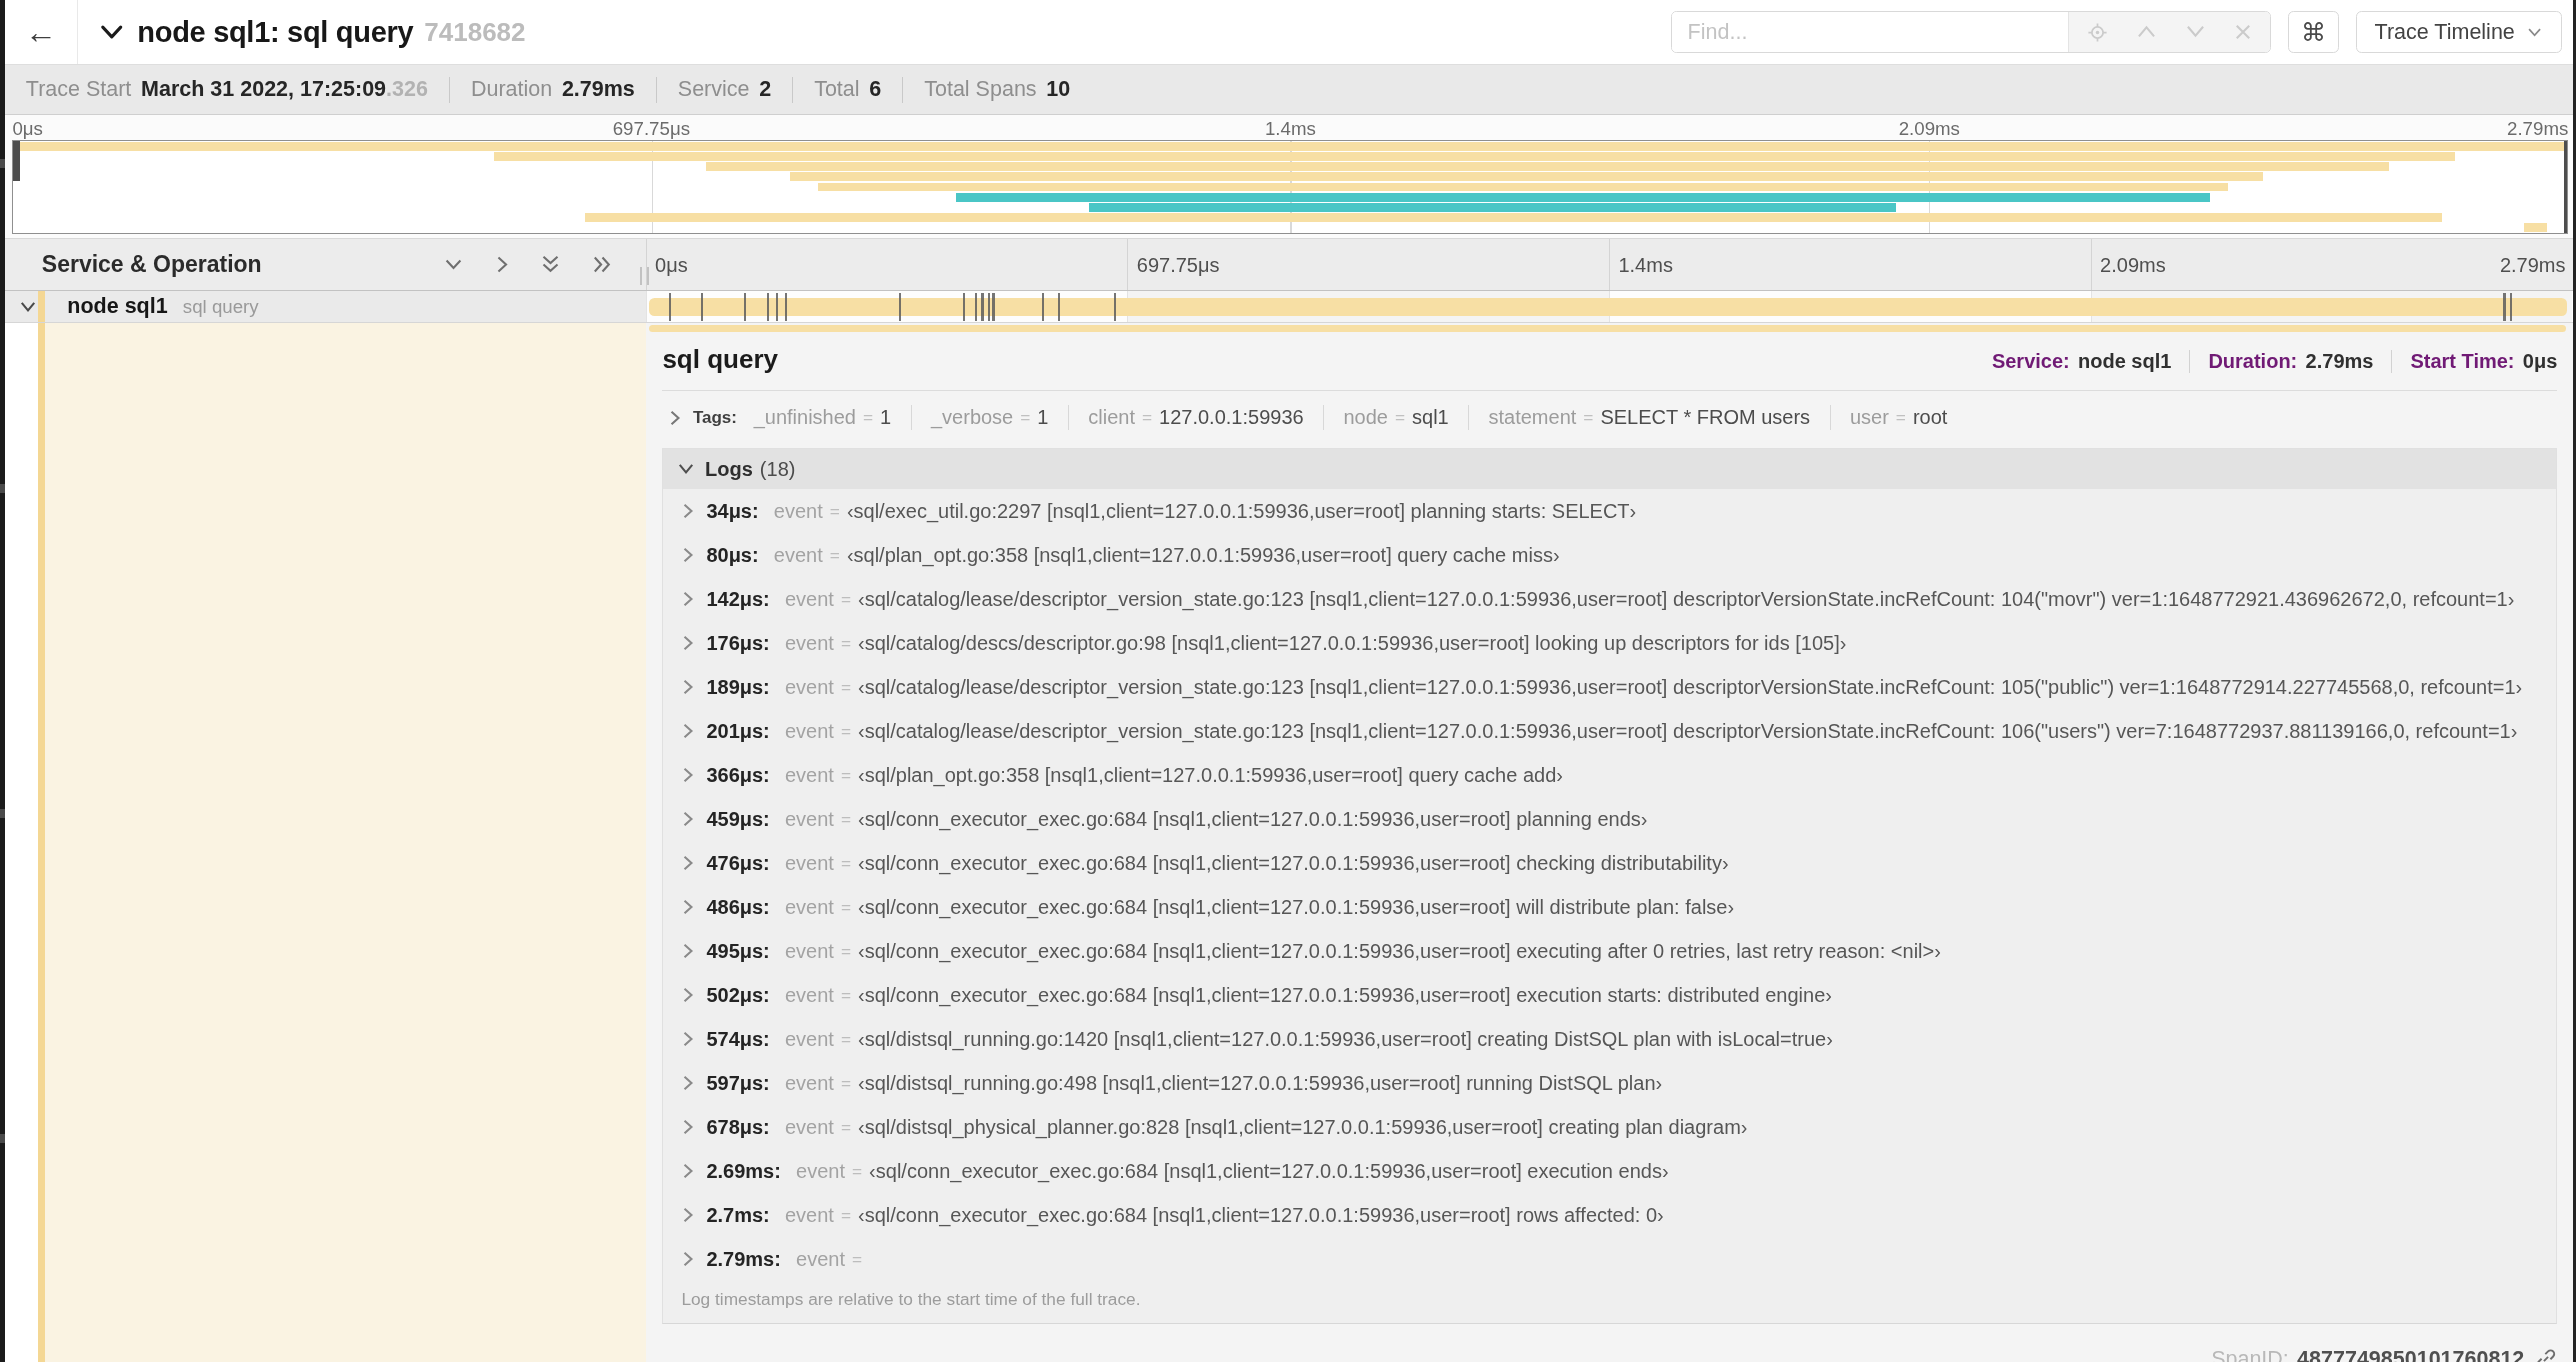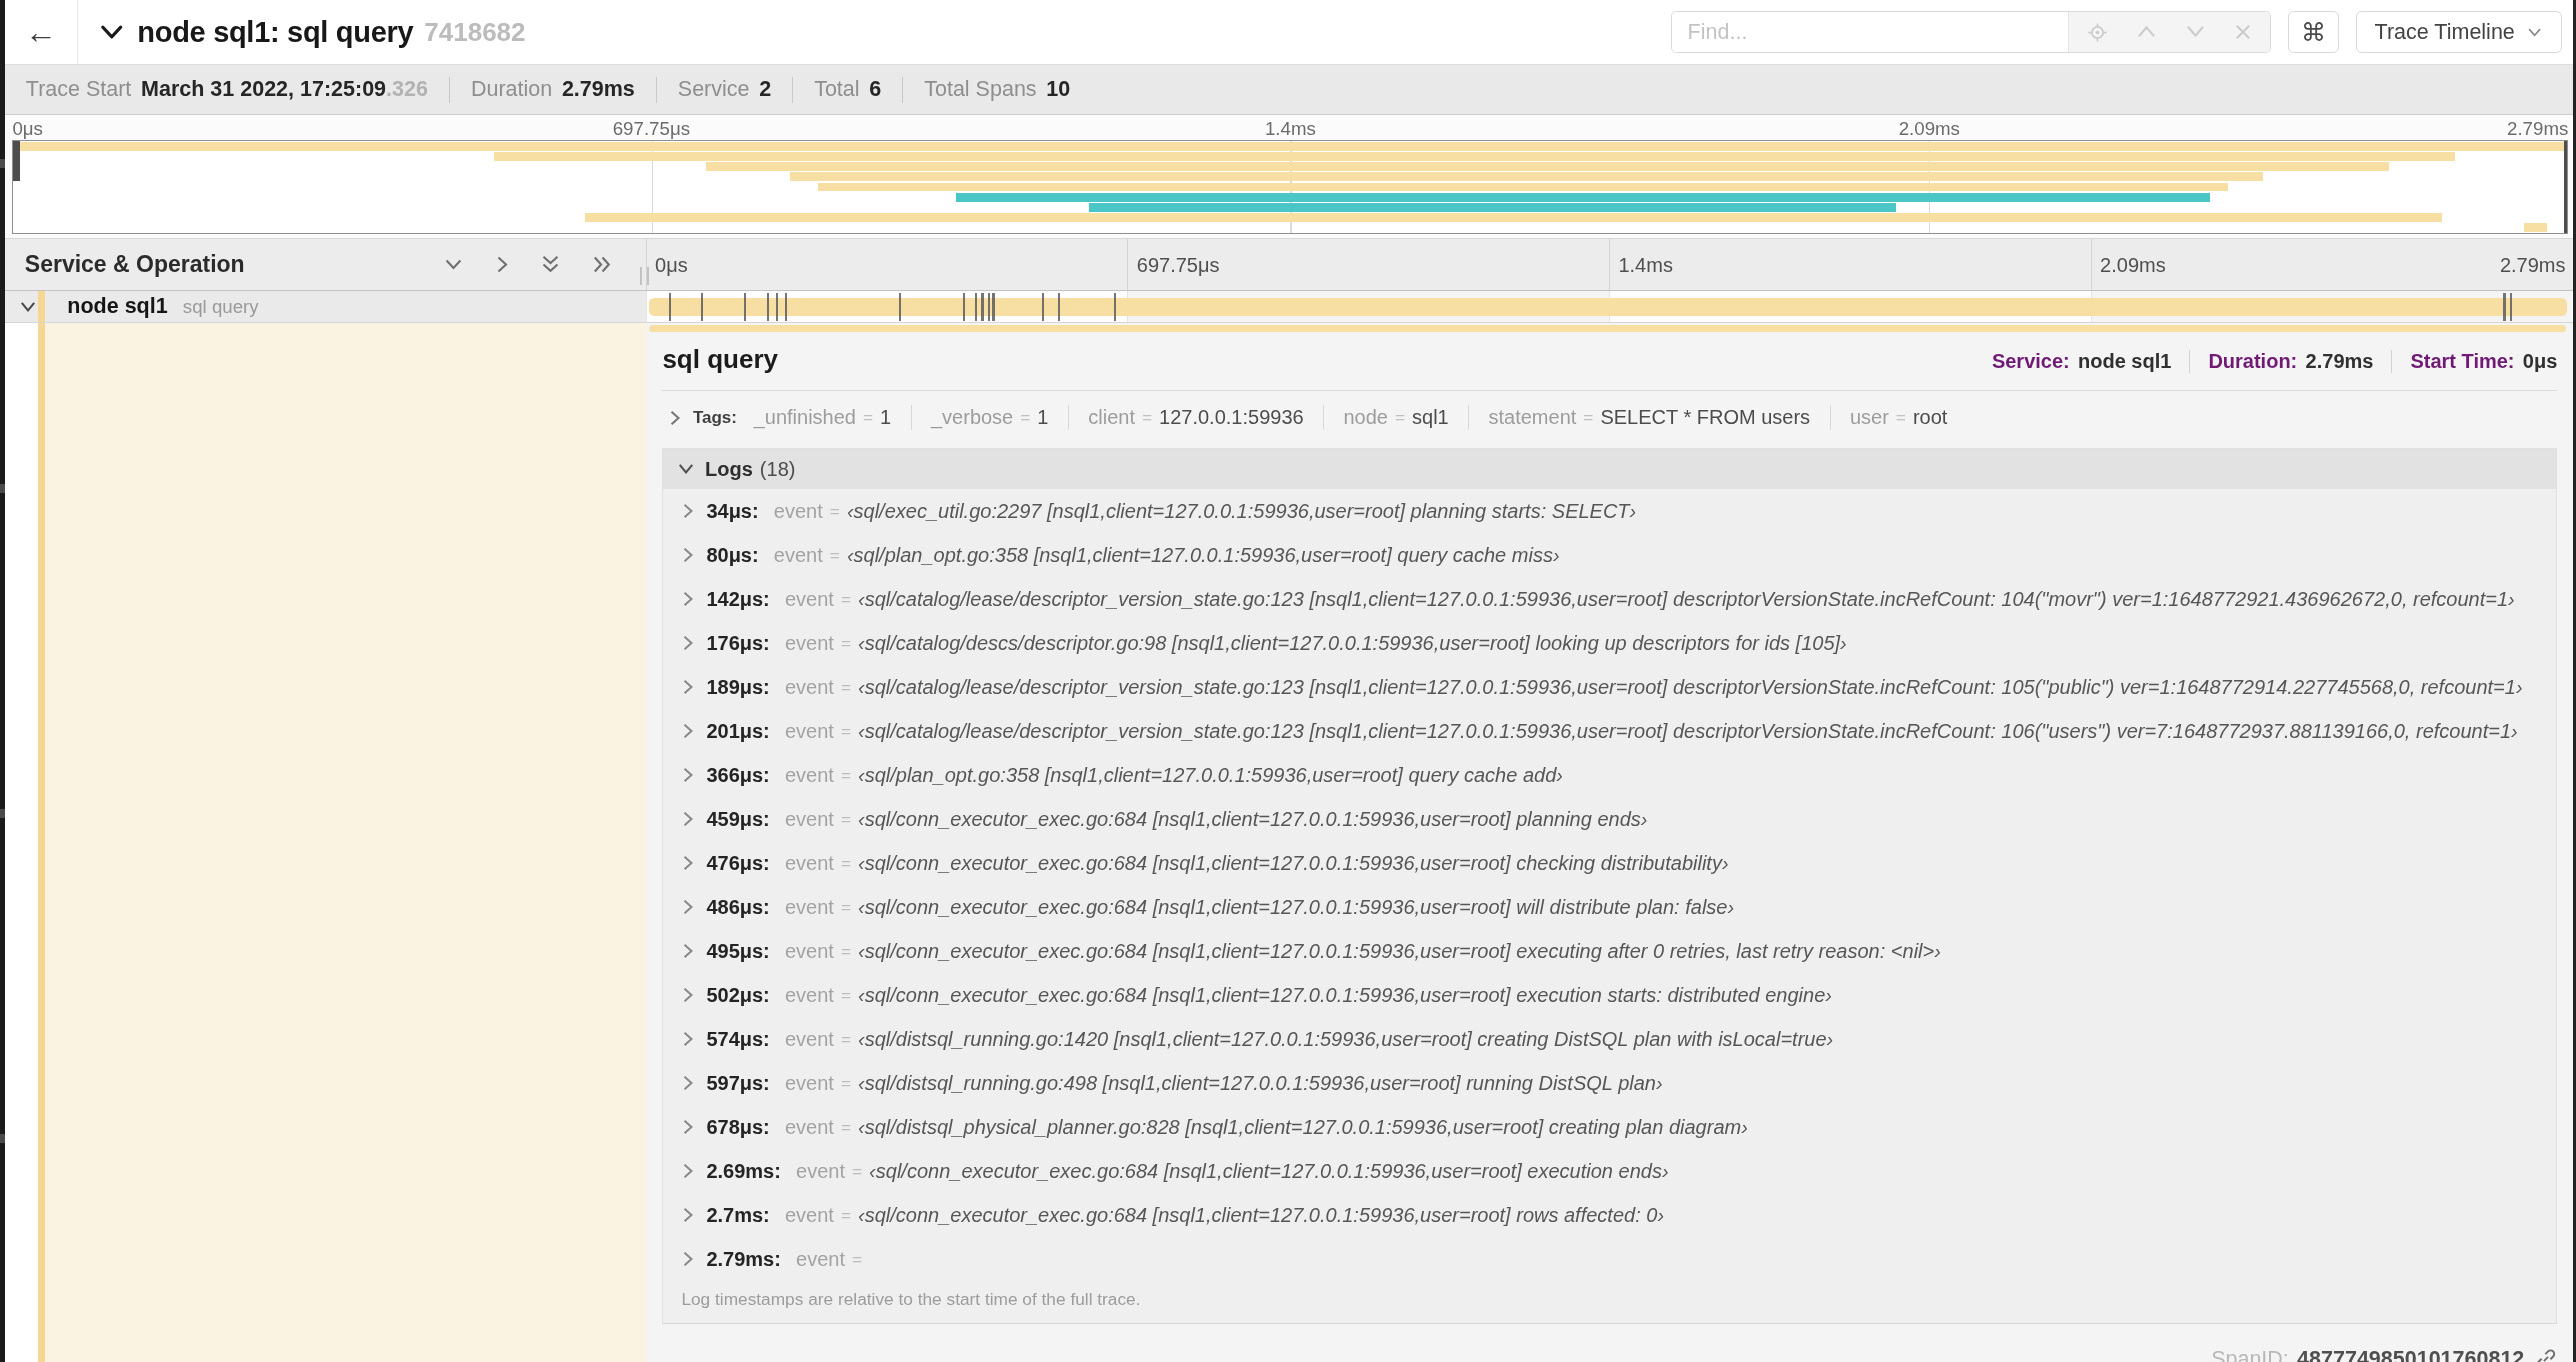--- a/index.html
+++ b/index.html
@@ -55,21 +55,21 @@
   .mm-canvas{position:absolute; left:7.6px; right:4.2px; top:25px; height:94px; border:1.4px solid #8f8f8f; background:#fff; cursor:crosshair;}
   .mm-grid{position:absolute; top:0; bottom:0; width:1.4px; background:#d9d9d9;}
   .mm-rows{position:absolute; inset:0; display:flex; flex-direction:column;}
   .mm-row{flex:1; position:relative;}
   .mm-bar{position:absolute; top:0.7px; bottom:0.7px;}
   .mm-handle-l{position:absolute; left:0; top:0; width:6.2px; height:40px; background:#4d4d4d;}
   .mm-handle-r{position:absolute; right:0; top:0; bottom:0; width:3.5px; background:#4d4d4d;}
 
   
   .colhead{top:238px; height:53px; background:#ececec; border-top:0.7px solid #d8d8d8; border-bottom:1.4px solid #c2c2c2; display:flex;}
-  .colhead-left{width:var(--leftcol); position:relative; display:flex; align-items:center; padding-left:20px;}
+  .colhead-left{width:var(--leftcol); position:relative; display:flex; align-items:center; padding-left:37px;}
   .colhead-title{font-size:23px; font-weight:bold; color:#2b2b2b;}
   .collapse-icons{margin-left:auto; margin-right:33px; display:flex; align-items:center; gap:30.5px; color:#6f6f6f;}
   .collapse-icons span{display:flex; cursor:pointer;}
   .col-grip{position:absolute; right:-2.8px; top:28px; display:flex; gap:4.2px; cursor:col-resize;}
   .col-grip i{display:block; width:2.1px; height:18px; background:#c2c2c2;}
   .colhead-right{flex:1; position:relative;}
   .tl-col{position:absolute; top:0; bottom:0; border-left:1.4px solid #d4d4d4;}
   .tick-label{position:absolute; top:15.2px; left:8.3px; font-size:20px; color:#4f4f4f; white-space:nowrap;}
   .tick-label.last{left:auto; right:7px;}
 
@@ -114,21 +114,21 @@
   .logs-block{margin-top:18px; background:#efefef; border:0.7px solid #e0e0e0; border-bottom:1.4px solid #d7d7d7;}
   .logs-head{height:40px; background:#e2e2e2; display:flex; align-items:center; padding-left:14px; cursor:pointer;}
   .logs-head .chev{color:#4f4f4f; display:flex;}
   .logs-title{font-size:20px; font-weight:bold; color:#2e2e2e; margin-left:9.7px;}
   .logs-count{font-size:20px; color:#4c4c4c; margin-left:7px;}
   .log-row{height:44px; display:flex; align-items:center; padding-left:18px; white-space:nowrap; overflow:hidden; cursor:pointer;}
   .log-row .chev{color:#8a8a8a; display:flex; flex:none;}
   .log-time{font-size:20px; font-weight:bold; color:#242424; margin-left:11px; flex:none;}
   .log-key{font-size:20px; color:#a3a3a3; margin-left:15.2px; flex:none;}
   .log-eq{font-size:17.3px; color:#bdbdbd; margin:0 7px; flex:none;}
-  .log-msg{font-size:20px; color:#565656; overflow:hidden; text-overflow:clip;font-style:italic;}
+  .log-msg{font-size:20px; color:#565656; overflow:hidden; text-overflow:clip;}
   .logs-note{font-size:17.3px; color:#9c9c9c; padding:8.3px 0 12.5px 18px;}
   .spanid-row{margin-top:23px; display:flex; align-items:center; justify-content:flex-end; font-size:21.5px;}
   .spanid-label{color:#b8b8b8;}
   .spanid-value{color:#4f4f4f; margin-left:8.3px; font-weight:bold;}
   .spanid-link{margin-left:11px; color:#6e6e6e; display:flex; cursor:pointer;}
 </style>
 </head>
 <body>
 
 <div class="app">

